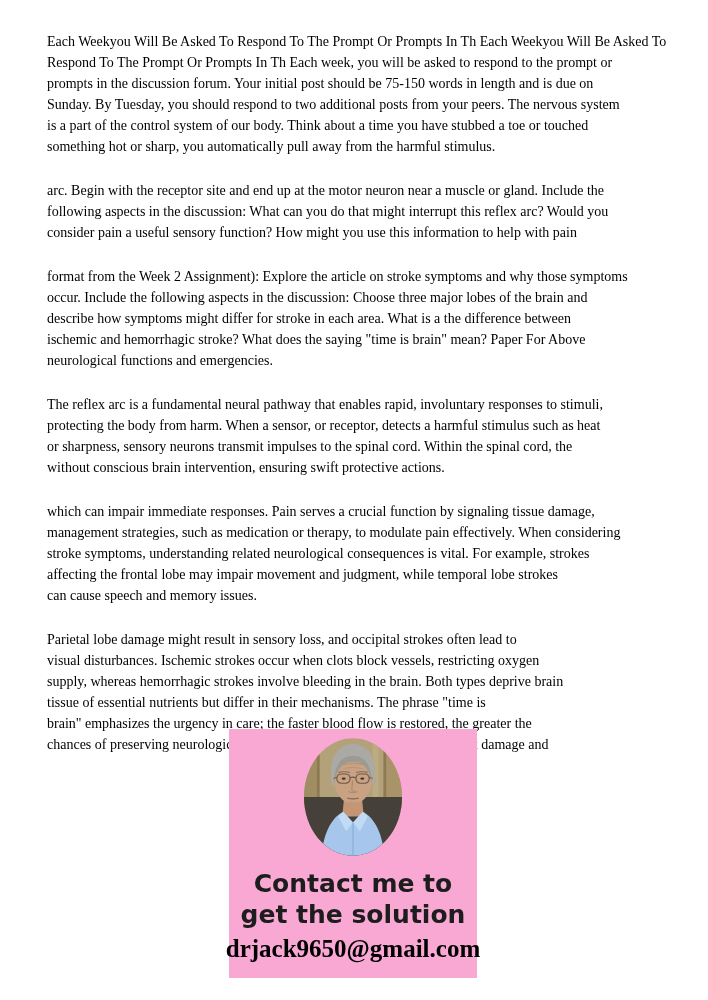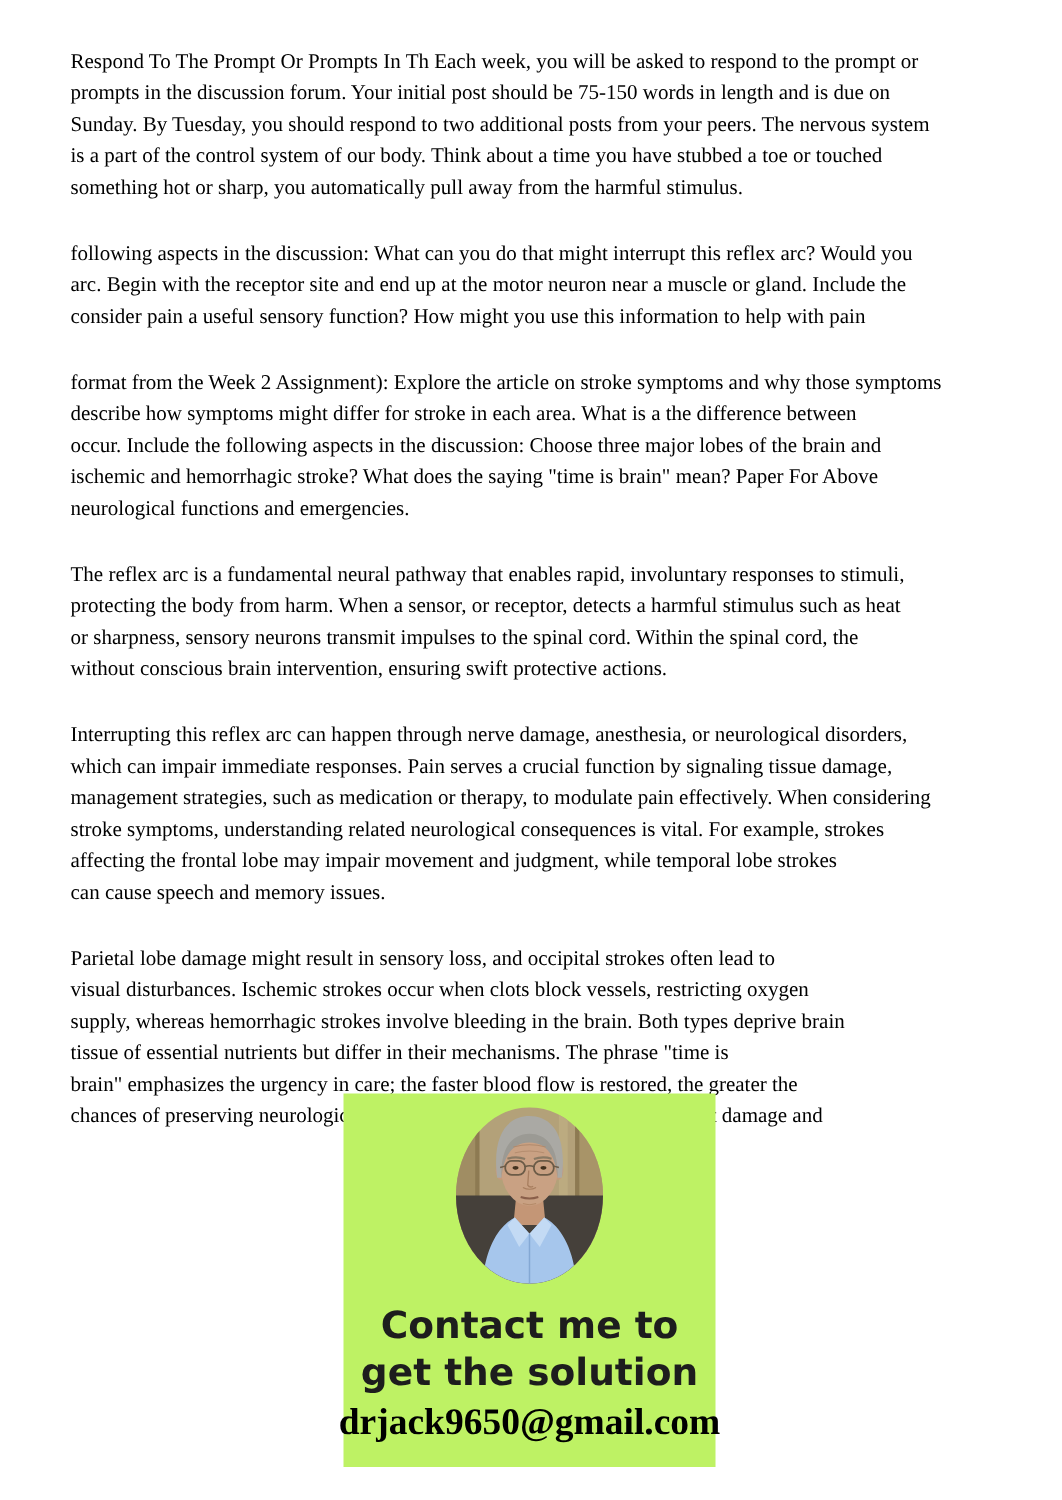--- a/index.html
+++ b/index.html
@@ -56,63 +56,63 @@
     line-height:26px;
     color:#000000;
     white-space:nowrap;
   }
 </style>
 </head>
 <body style="background: rgb(255, 255, 255);">
 
 <div class="doc">
     <div class="para">
+      <div class="line">Each Weekyou Will Be Asked To Respond To The Prompt Or Prompts In Th Each Weekyou Will Be Asked To</div>
       <div class="line">Respond To The Prompt Or Prompts In Th Each week, you will be asked to respond to the prompt or</div>
       <div class="line">prompts in the discussion forum. Your initial post should be 75-150 words in length and is due on</div>
       <div class="line">Sunday. By Tuesday, you should respond to two additional posts from your peers. The nervous system</div>
       <div class="line">is a part of the control system of our body. Think about a time you have stubbed a toe or touched</div>
       <div class="line">something hot or sharp, you automatically pull away from the harmful stimulus.</div>
     </div>
     <div class="para">
+      <div class="line">arc. Begin with the receptor site and end up at the motor neuron near a muscle or gland. Include the</div>
       <div class="line">following aspects in the discussion: What can you do that might interrupt this reflex arc? Would you</div>
-      <div class="line">arc. Begin with the receptor site and end up at the motor neuron near a muscle or gland. Include the</div>
       <div class="line">consider pain a useful sensory function? How might you use this information to help with pain</div>
     </div>
     <div class="para">
       <div class="line">format from the Week 2 Assignment): Explore the article on stroke symptoms and why those symptoms</div>
+      <div class="line">occur. Include the following aspects in the discussion: Choose three major lobes of the brain and</div>
       <div class="line">describe how symptoms might differ for stroke in each area. What is a the difference between</div>
-      <div class="line">occur. Include the following aspects in the discussion: Choose three major lobes of the brain and</div>
       <div class="line">ischemic and hemorrhagic stroke? What does the saying "time is brain" mean? Paper For Above</div>
       <div class="line">neurological functions and emergencies.</div>
     </div>
     <div class="para">
       <div class="line">The reflex arc is a fundamental neural pathway that enables rapid, involuntary responses to stimuli,</div>
       <div class="line">protecting the body from harm. When a sensor, or receptor, detects a harmful stimulus such as heat</div>
       <div class="line">or sharpness, sensory neurons transmit impulses to the spinal cord. Within the spinal cord, the</div>
       <div class="line">without conscious brain intervention, ensuring swift protective actions.</div>
     </div>
     <div class="para">
-      <div class="line">Interrupting this reflex arc can happen through nerve damage, anesthesia, or neurological disorders,</div>
       <div class="line">which can impair immediate responses. Pain serves a crucial function by signaling tissue damage,</div>
       <div class="line">management strategies, such as medication or therapy, to modulate pain effectively. When considering</div>
       <div class="line">stroke symptoms, understanding related neurological consequences is vital. For example, strokes</div>
       <div class="line">affecting the frontal lobe may impair movement and judgment, while temporal lobe strokes</div>
       <div class="line">can cause speech and memory issues.</div>
     </div>
     <div class="para">
       <div class="line">Parietal lobe damage might result in sensory loss, and occipital strokes often lead to</div>
       <div class="line">visual disturbances. Ischemic strokes occur when clots block vessels, restricting oxygen</div>
       <div class="line">supply, whereas hemorrhagic strokes involve bleeding in the brain. Both types deprive brain</div>
       <div class="line">tissue of essential nutrients but differ in their mechanisms. The phrase "time is</div>
       <div class="line">brain" emphasizes the urgency in care; the faster blood flow is restored, the greater the</div>
       <div class="line">chances of preserving neurological function, as delayed care risks permanent damage and</div>
     </div>
   </div>
 
-<div class="overlay" style="background: #bef264;">
+<div class="overlay" style="background: #f9a8d4;">
   <div class="photo-wrap">
     <svg viewBox="0 0 100 120" width="98" height="118">
       <defs>
         <clipPath id="pc">
             <ellipse cx="50" cy="60" rx="50" ry="60"></ellipse>
           </clipPath>
       </defs>
       <g clip-path="url(#pc)">
 
         <rect x="0" y="0" width="100" height="120" fill="#b3a179"></rect>

